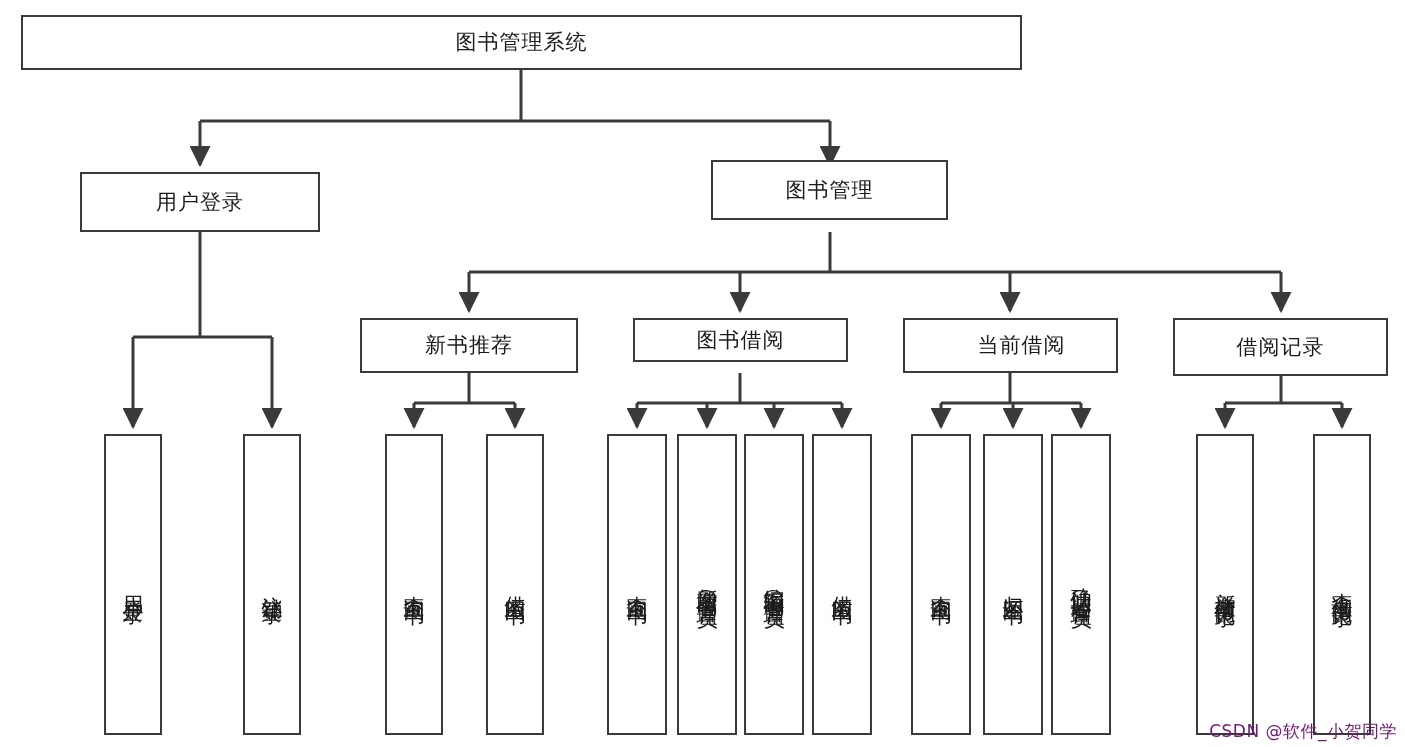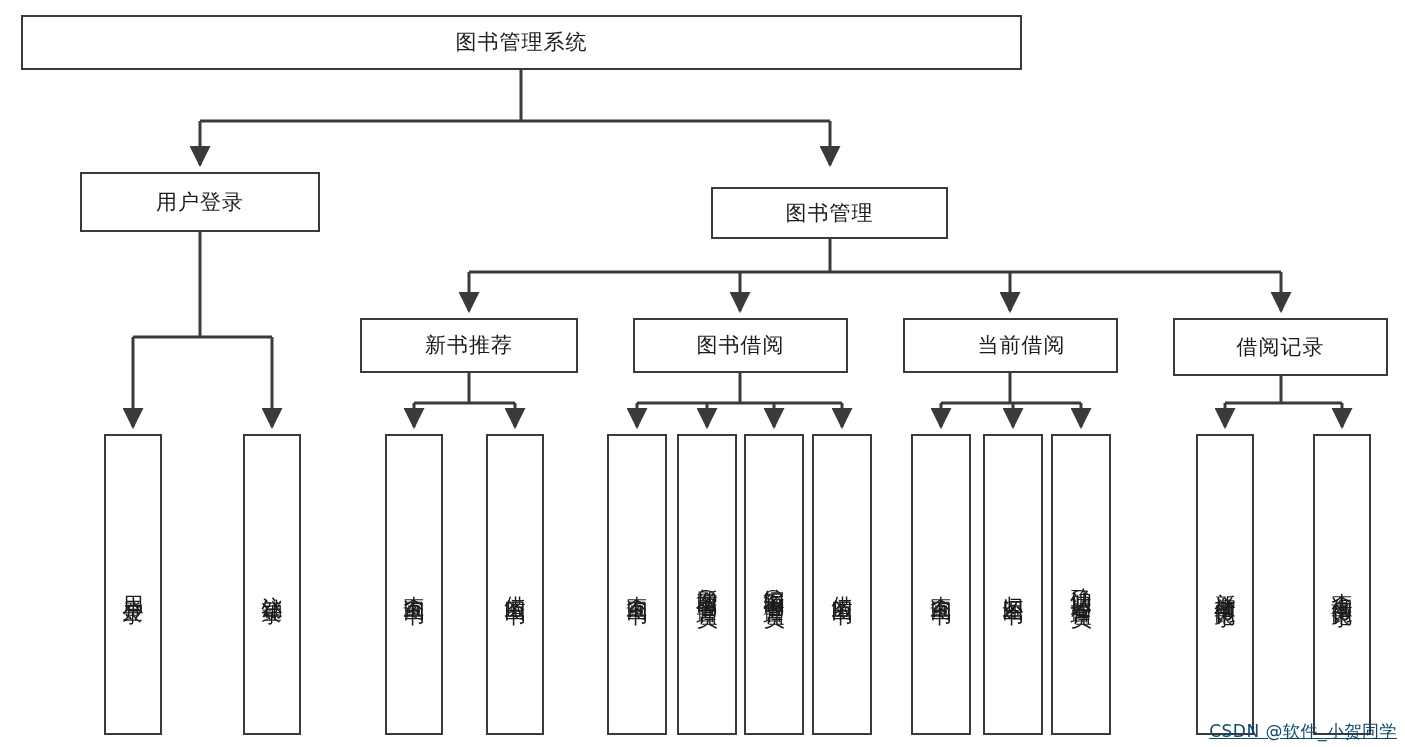--- a/index.html
+++ b/index.html
@@ -55,25 +55,24 @@
     line-height: 1.05;
     white-space: normal;
     max-height: 100%;
     text-align: center;
   }
   .watermark {
     position: absolute;
     right: 8px;
     bottom: 4px;
     font-size: 17px;
-    color: #0c4a6e;
+    color: #701a75;
     z-index: 5;
     white-space: nowrap;
     letter-spacing: 0.5px;
-    text-decoration: underline;
   }
 </style>
 </head>
 <body>
 
 <div id="diagram-root">
 
   <svg class="connectors" viewBox="0 0 1405 747" xmlns="http://www.w3.org/2000/svg">
     <defs>
       <marker id="arrow" viewBox="0 0 10 10" refX="9" refY="5" markerWidth="7" markerHeight="7" orient="auto-start-reverse">
@@ -124,28 +123,28 @@
     </g>
   </svg>
 
   <div class="node" id="n-root" style="left: 21px; top: 15px; width: 1001px; height: 55px;">
     <span class="label">图书管理系统</span>
   </div>
 
   <div class="node" id="n-l2-0" style="left: 80px; top: 172px; width: 240px; height: 60px;">
     <span class="label">用户登录</span>
   </div>
-  <div class="node" id="n-l2-1" style="left: 711px; top: 187px; width: 237px; height: 52px;">
+  <div class="node" id="n-l2-1" style="left: 711px; top: 160px; width: 237px; height: 60px;">
     <span class="label">图书管理</span>
   </div>
 
   <div class="node" id="n-l3-0" style="left: 360px; top: 318px; width: 218px; height: 55px; text-align: right;">
     <span class="label">新书推荐</span>
   </div>
-  <div class="node" id="n-l3-1" style="left: 633px; top: 318px; width: 215px; height: 55px;">
+  <div class="node" id="n-l3-1" style="left: 633px; top: 318px; width: 215px; height: 44px;">
     <span class="label">图书借阅</span>
   </div>
   <div class="node" id="n-l3-2" style="left: 903px; top: 318px; width: 215px; height: 55px; padding-left: 22px;">
     <span class="label">当前借阅</span>
   </div>
   <div class="node" id="n-l3-3" style="left: 1173px; top: 318px; width: 215px; height: 58px;">
     <span class="label">借阅记录</span>
   </div>
 
   <div class="node leaf" id="n-leaf-0" style="left: 104px; top: 434px; width: 58px; height: 301px;">

